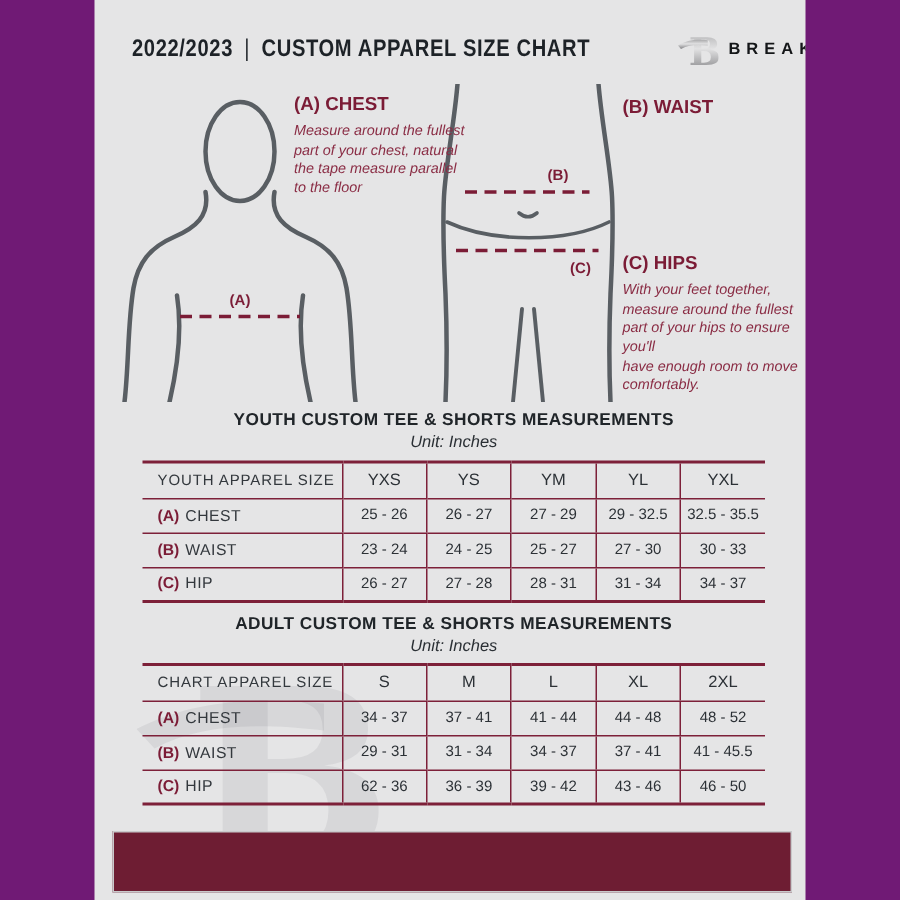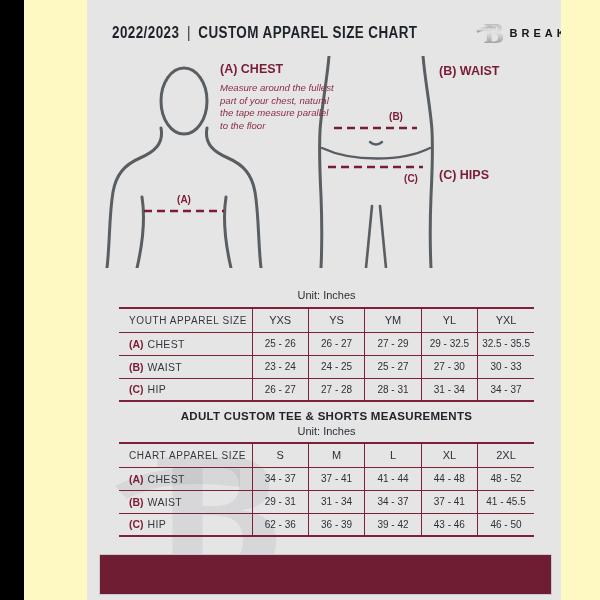--- a/index.html
+++ b/index.html
@@ -6,21 +6,21 @@
     --maroon:#6e1d33;
     --maroon-text:#7b1c36;
     --maroon-line:#7d2039;
     --doc-bg:#e5e5e6;
     --outline:#595e63;
     --dark:#262b30;
   }
   *{margin:0;padding:0;box-sizing:border-box;}
   html,body{width:600px;height:600px;}
   body{background:#000;font-family:"Liberation Sans",sans-serif;position:relative;overflow:hidden;}
-  .stage{position:absolute;inset:0;background:#fef9c3;margin-left:24px;}
+  .stage{position:absolute;inset:0;background:#701a75;}
   .doc{position:absolute;left:63px;top:0;width:474px;height:600px;background:var(--doc-bg);overflow:hidden;}
 
   
   .hdr{position:absolute;top:16px;left:25px;right:22px;height:34px;display:flex;justify-content:space-between;align-items:center;z-index:2;}
   .title-wrap{display:inline-block;transform:scaleX(.84);transform-origin:left center;white-space:nowrap;font-weight:bold;font-size:16px;color:#1d2227;letter-spacing:.5px;}
   .title-wrap .sep{margin:0 9px;font-weight:normal;color:#2a2f34;}
   .brand{display:flex;align-items:center;gap:7px;}
   .brand-name{font-weight:bold;font-size:11px;letter-spacing:4px;color:#141618;}
 
   
@@ -33,21 +33,21 @@
 
   .fig{position:absolute;z-index:1;}
   .fig-torso{left:17px;top:56px;}
   .fig-lower{left:227px;top:56px;}
 
   
   .watermark{position:absolute;left:28px;top:424px;z-index:0;pointer-events:none;}
 
   
   .sec-title{position:absolute;left:32px;width:415px;text-align:center;font-weight:bold;font-size:11.5px;letter-spacing:.3px;color:#202529;z-index:2;}
-  .sec-unit{position:absolute;left:32px;width:415px;text-align:center;font-size:11px;color:#2b3035;z-index:2;}
+  .sec-unit{position:absolute;left:32px;width:415px;text-align:center;font-style:italic;font-size:11px;color:#2b3035;z-index:2;}
   .tbl-wrap{position:absolute;left:32px;width:415px;z-index:2;}
   .y-title{top:274px;} .y-unit{top:289px;} .y-tbl{top:307px;}
   .a-title{top:410px;} .a-unit{top:425px;} .a-tbl{top:442px;}
 
   table.size-table{border-collapse:collapse;width:415px;table-layout:fixed;}
   table.size-table col.c0{width:133px;}
   .size-table th,.size-table td{border-left:1.5px solid var(--maroon-line);height:23px;vertical-align:middle;text-align:center;font-size:10px;color:#2c3136;overflow:hidden;}
   .size-table th:first-child,.size-table td:first-child{border-left:none;text-align:left;padding-left:10px;}
   .size-table thead th{border-top:2px solid var(--maroon-line);border-bottom:1.5px solid var(--maroon-line);font-weight:normal;font-size:11px;height:24px;}
   .size-table thead th:first-child{font-weight:normal;font-size:10px;letter-spacing:.6px;color:#33383d;}
@@ -114,27 +114,30 @@
 
     <div class="guide-block blk-chest">
       <div class="guide-h">(A) CHEST</div>
       <div class="guide-p">Measure around the fullest part of your chest, natural the tape measure parallel to the floor</div>
     </div>
     <div class="guide-block blk-waist">
       <div class="guide-h">(B) WAIST</div>
     </div>
     <div class="guide-block blk-hips">
       <div class="guide-h">(C) HIPS</div>
+      <div class="guide-p">With your feet together, measure around the fullest part of your hips to ensure you'll
+have enough room to move comfortably.</div>
     </div>
 
     <svg class="watermark" width="200" height="165" viewBox="0 0 200 165">
       <text x="35" y="150" font-family="DejaVu Serif, serif" font-weight="bold" font-size="160" fill="rgba(40,40,50,0.07)">B</text>
       <path d="M0 62 C 35 44, 75 40, 125 45 L 125 63 C 75 57, 40 60, 12 75 Z" fill="rgba(40,40,50,0.07)"></path>
     </svg>
 
+    <div class="sec-title y-title">YOUTH CUSTOM TEE &amp; SHORTS MEASUREMENTS</div>
     <div class="sec-unit y-unit">Unit: Inches</div>
     <div class="tbl-wrap y-tbl">
       <table class="size-table">
         <colgroup>
             <col class="c0">
             <col>
             <col>
             <col>
             <col>
             <col>

